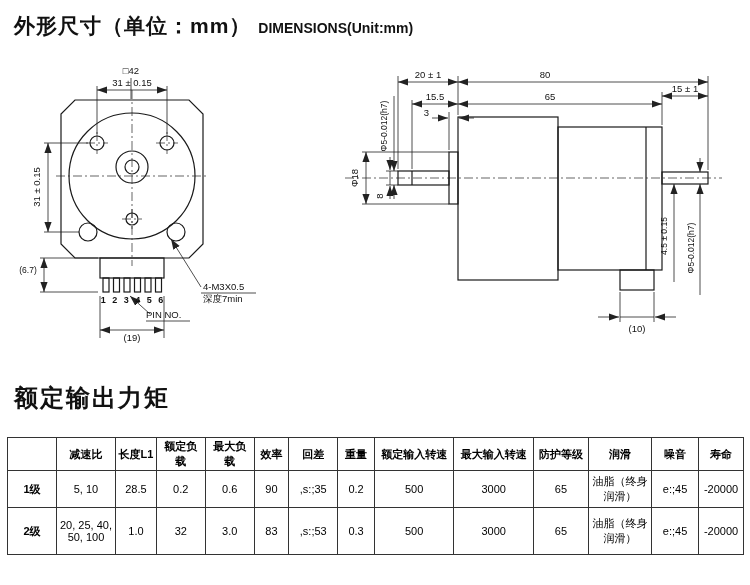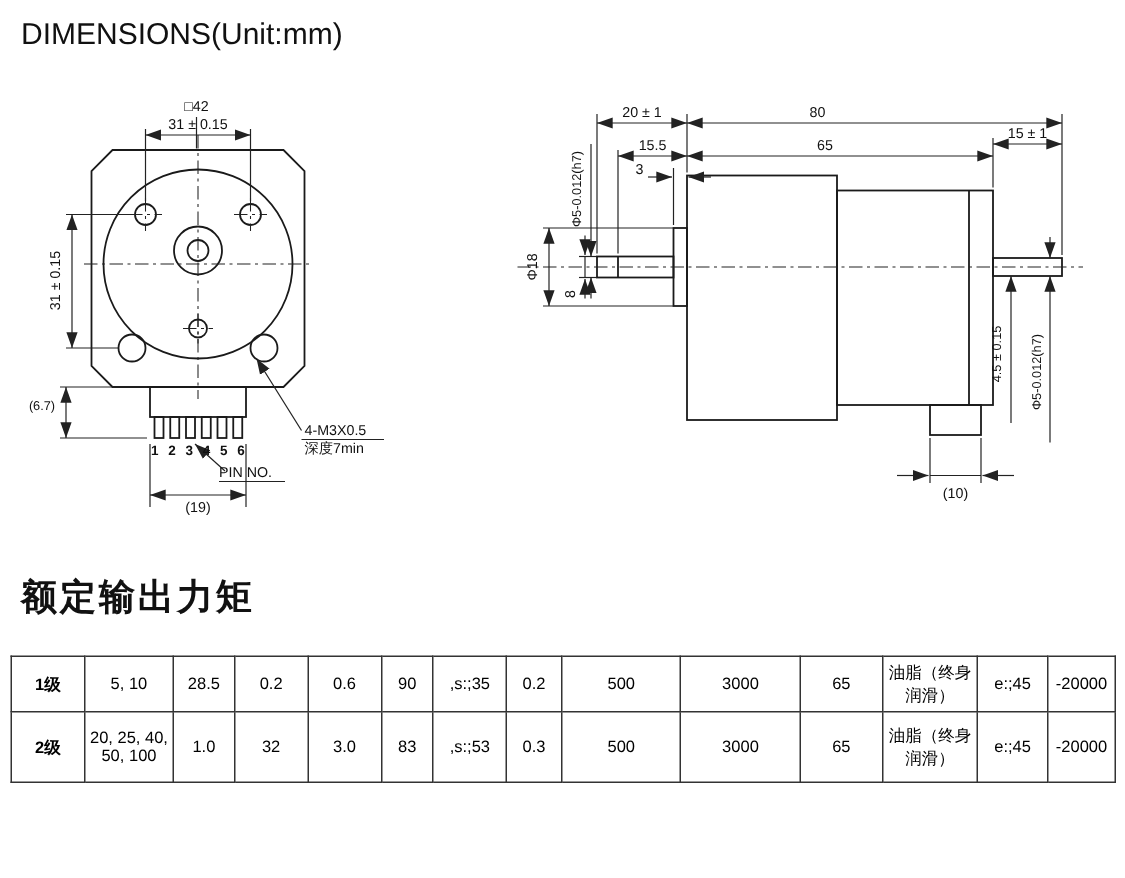--- a/index.html
+++ b/index.html
@@ -2,21 +2,21 @@
 <html><head>
 <meta charset="utf-8">
 <style>
   html,body { margin:0; padding:0; background:#fff; }
   .page {
     position:relative; width:750px; height:585px; background:#ffffff;
     font-family:"Liberation Sans", sans-serif; color:#111; overflow:hidden;
   }
   .title-row { position:absolute; top:12px; left:14px; display:flex; align-items:baseline; gap:7px; }
   .title-cn { font-size:21px; font-weight:bold; letter-spacing:1px; }
-  .title-en { font-size:20px; font-weight:normal; }
+  .title-en { font-size:14px; font-weight:bold; }
   .section-title { position:absolute; top:382px; left:14px; font-size:24px; font-weight:bold; letter-spacing:2px; }
   svg.drawing { position:absolute; top:0; left:0; }
   .lbl { font-family:"Liberation Sans", sans-serif; font-size:9.5px; fill:#111; }
   .lbl-sm { font-family:"Liberation Sans", sans-serif; font-size:8.5px; fill:#111; }
   .lbl-b { font-family:"Liberation Sans", sans-serif; font-size:9px; font-weight:bold; fill:#111; letter-spacing:2px; }
   table.spec {
     position:absolute; top:437px; left:7px; width:737px;
     border-collapse:collapse; table-layout:fixed;
     font-size:11px; text-align:center; color:#000;
   }
@@ -27,20 +27,21 @@
   table.spec tr.units th { font-weight:normal; }
   table.spec tr.r1 { height:37px; }
   table.spec tr.r2 { height:47px; }
 </style>
 </head>
 <body>
 
 <div class="page">
 
   <div class="title-row">
+    <span class="title-cn">外形尺寸（单位：mm）</span>
     <span class="title-en">DIMENSIONS(Unit:mm)</span>
   </div>
 
   <svg class="drawing" width="750" height="370" viewBox="0 0 750 370">
     <defs>
       <marker id="arr" viewBox="0 0 10 10" refX="9.5" refY="5" markerWidth="11" markerHeight="11" orient="auto-start-reverse" markerUnits="userSpaceOnUse">
         <path d="M0,1.6 L9.5,5 L0,8.4 Z" fill="#222"></path>
       </marker>
     </defs>
 
@@ -176,20 +177,36 @@
         <col style="width:48px">
         <col style="width:36px">
       <col style="width:78px">
         <col style="width:78px">
         <col style="width:54px">
         <col style="width:62px">
       <col style="width:46px">
         <col style="width:44px">
     </colgroup>
     <tbody>
+        <tr class="hdr">
+      <th></th>
+      <th>减速比</th>
+      <th>长度L1</th>
+      <th>额定负载</th>
+      <th>最大负载</th>
+      <th>效率</th>
+      <th>回差</th>
+      <th>重量</th>
+      <th>额定输入转速</th>
+      <th>最大输入转速</th>
+      <th>防护等级</th>
+      <th>润滑</th>
+      <th>噪音</th>
+      <th>寿命</th>
+    </tr>
     <tr class="r1">
       <th>1级</th>
       <td>5, 10</td>
       <td>28.5</td>
       <td>0.2</td>
       <td>0.6</td>
       <td>90</td>
       <td>,s:;35</td>
       <td>0.2</td>
       <td>500</td>

